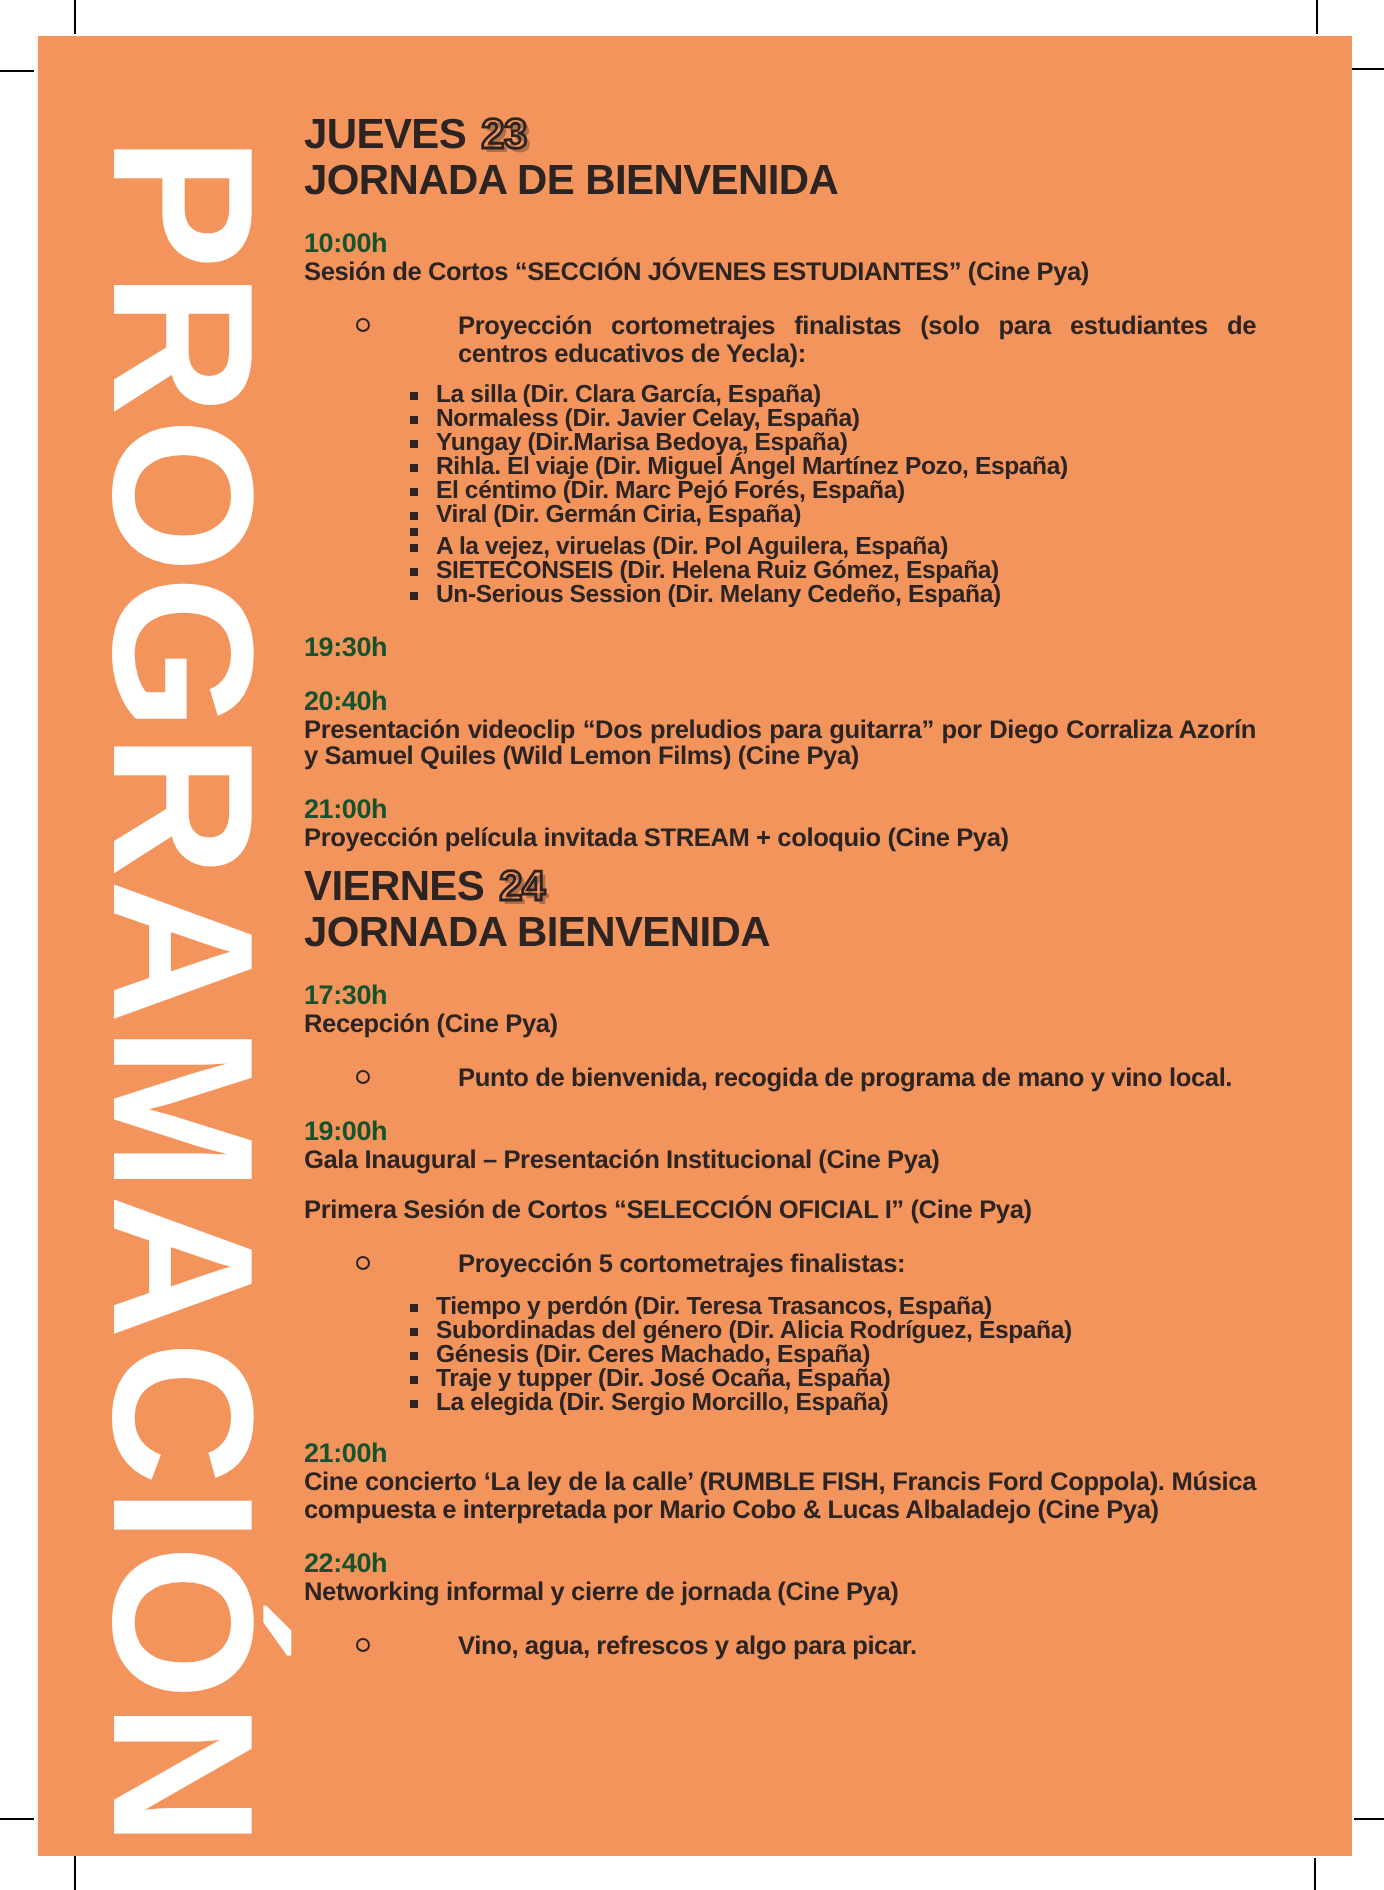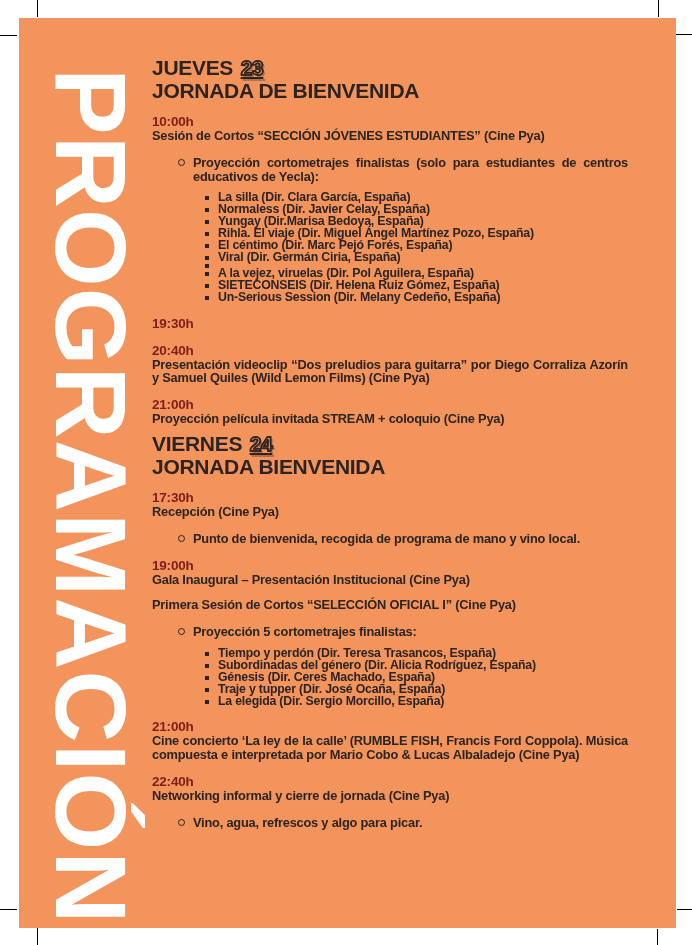--- a/index.html
+++ b/index.html
@@ -31,26 +31,26 @@
     position:absolute;left:133px;top:38px;width:476px;
     font-weight:bold;letter-spacing:-0.2px;
   }
   .day-header{margin:0;}
   .day + .day{margin-top:6px;}
   .day-line1,.day-sub{
     font-size:21px;font-weight:800;line-height:23px;letter-spacing:-0.3px;color:#2b2423;
   }
   .day-num{
     color:transparent;-webkit-text-stroke:1.4px #2b2423;
-    text-shadow:2px 2px 0 rgba(43,36,35,0.33);margin-left:2px;text-decoration:underline;
+    text-shadow:2px 2px 0 rgba(43,36,35,0.33);margin-left:2px;
   }
   .event{margin-top:12px;}
-  .time{font-size:13.5px;line-height:15px;color:#7f1d1d;}
+  .time{font-size:13.5px;line-height:15px;color:#14532d;}
   .etitle{font-size:12.8px;line-height:13.8px;text-align:justify;color:#2b2423;}
-  .note{display:flex;margin-top:13px;}
+  .note{display:flex;margin-top:13px;gap:36px;}
   .b1{
     flex:0 0 auto;width:5px;height:5px;border:1.5px solid #2b2423;border-radius:50%;
     margin:3px 8px 0 26px;
   }
   .note-text{font-size:12.8px;line-height:13.8px;color:#2b2423;}
   .note-text.just{text-align:justify;}
   .films{list-style:none;margin:9px 0 8px 0;padding:0 0 0 53px;}
   .films li{
     display:flex;align-items:baseline;font-size:12.3px;line-height:11.9px;color:#2b2423;
   }

